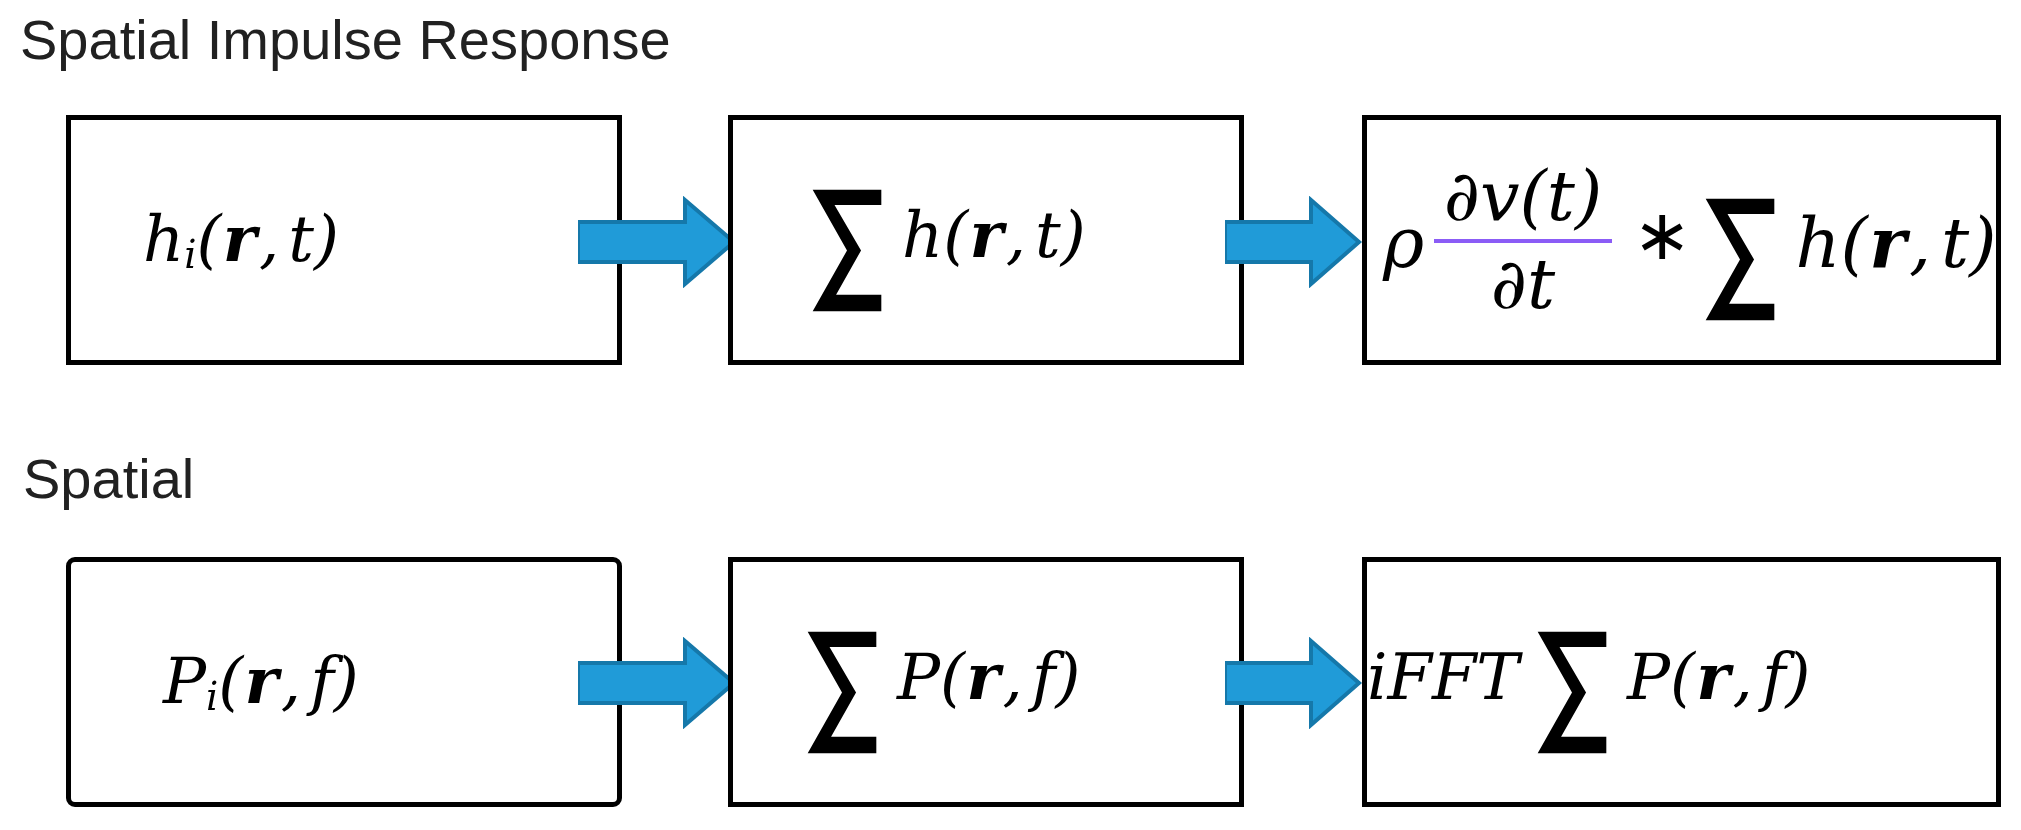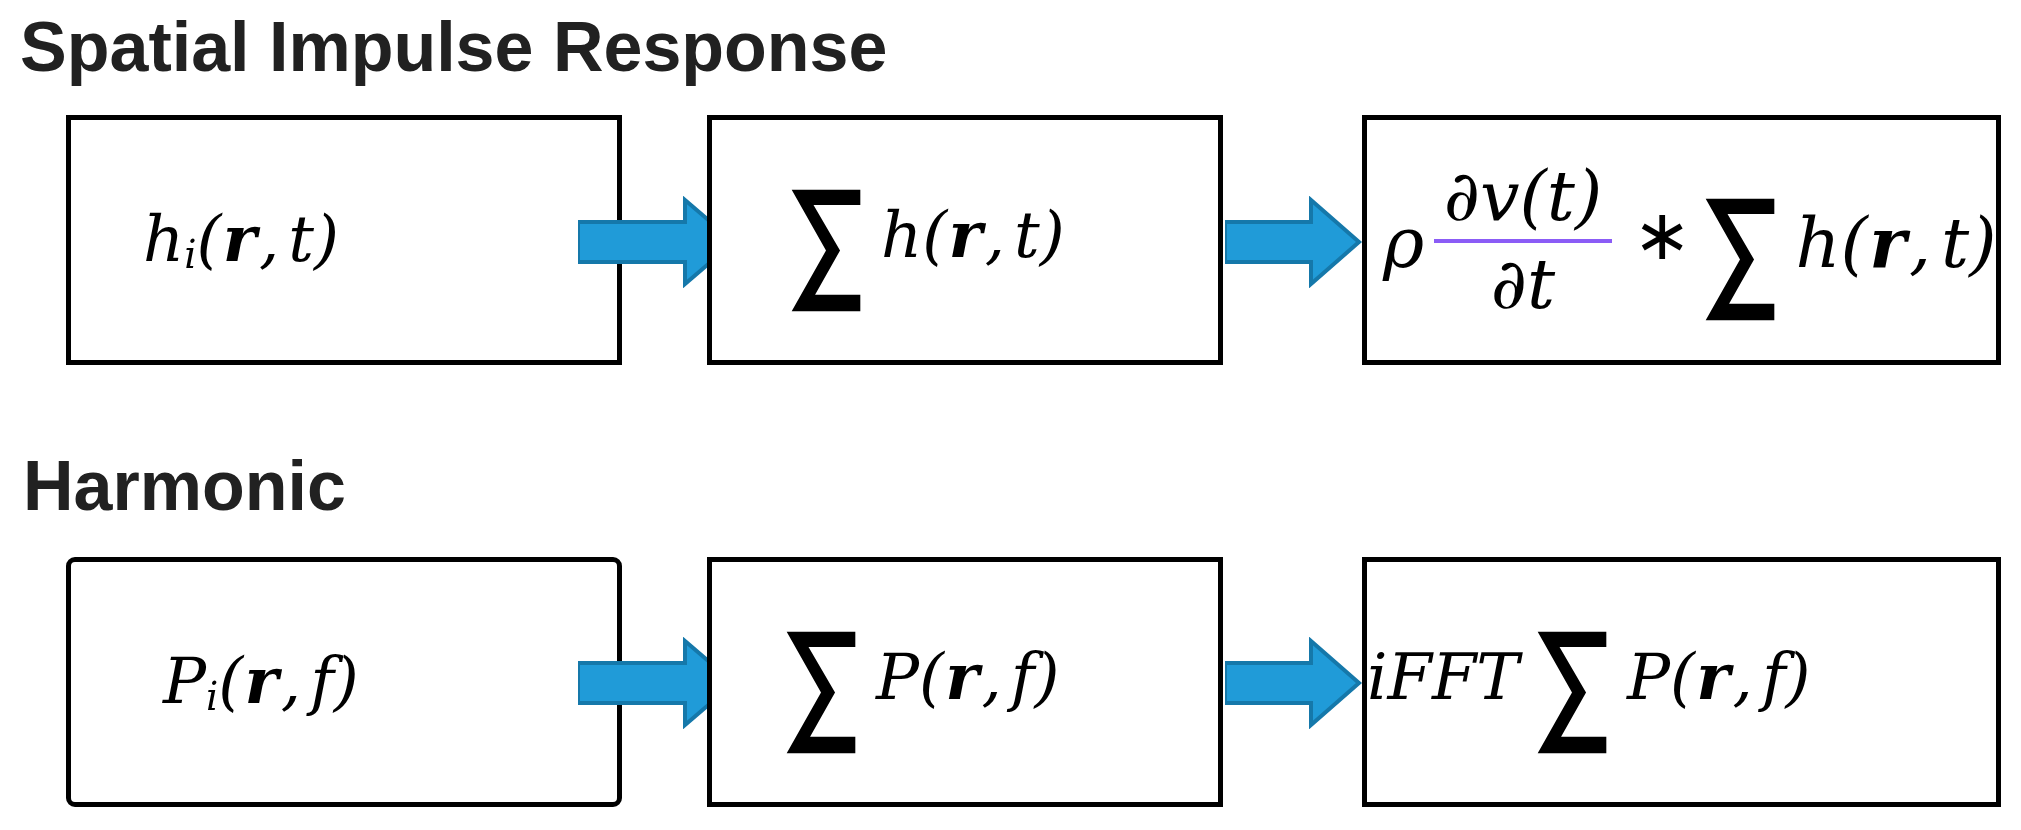--- a/index.html
+++ b/index.html
@@ -7,40 +7,40 @@
   .canvas {
     position: relative;
     width: 2021px;
     height: 830px;
     background: #ffffff;
     overflow: hidden;
   }
   .title {
     position: absolute;
     font-family: "Liberation Sans", "DejaVu Sans", sans-serif;
-    font-weight: 700;
-    font-size: 70px;
+    font-weight: 400;
+    font-size: 56px;
     line-height: 1;
     color: #212121;
     white-space: nowrap;
   }
   .t1 { left: 20px; top: 12px; }
   .t2 { left: 23px; top: 451px; }
 
   .box {
     position: absolute;
     border: 5px solid #000000;
     background: #ffffff;
     display: flex;
     align-items: center;
   }
   .r1 { top: 115px; height: 250px; }
   .r2 { top: 557px; height: 250px; }
   .c1 { left: 66px;   width: 556px; }
-  .c2 { left: 707px;  width: 516px; }
+  .c2 { left: 728px;  width: 516px; }
   .c3 { left: 1362px; width: 639px; }
 
   .pl-a { padding-left: 72px; }
   .pl-b { padding-left: 75px; }
   .pl-c { padding-left: 16px; }
   .pl-d { padding-left: 92px; border-radius: 9px; }
   .pl-e { padding-left: 70px; }
   .pl-f { }
 
   .formula {
@@ -120,21 +120,21 @@
   <svg class="arrow ar1 a2" viewBox="0 0 138 92" preserveAspectRatio="none">
     <polygon points="0,26 86,26 86,4 134,46 86,88 86,66 0,66" stroke-width="4" fill="#209BD8" stroke="#1578AA"></polygon>
   </svg>
 
   <div class="box r1 c3 pl-c">
     <span class="formula f-lg"><span class="it rho">ρ</span><span class="frac"><span class="fnum it">∂v(t)</span><span class="fden it">∂t</span></span><span class="op">∗</span><svg class="sigma-svg" viewBox="0 0 50 92" preserveAspectRatio="none" aria-label="∑">
           <path d="M47,2 L3,2 L25,46 L3,90 L47,90 L47,78 L18,78 L34,46 L17,13 L47,13 Z"></path>
         </svg><span class="it">h</span><span class="it">(</span><span class="vec">r</span><span class="it comma">,</span><span class="it">t</span><span class="it">)</span></span>
   </div>
 
-  <div class="title t2">Harmonic</div>
+  <div class="title t2">Spatial</div>
 
   <div class="box r2 c1 pl-d">
     <span class="formula"><span class="it">P</span><span class="sub">i</span><span class="it">(</span><span class="vec">r</span><span class="it comma">,</span><span class="it">f</span><span class="it">)</span></span>
   </div>
 
   <svg class="arrow ar2 a1" viewBox="0 0 160 92" preserveAspectRatio="none">
     <polygon points="0,26 107,26 107,4 156,46 107,88 107,66 0,66" stroke-width="4" fill="#209BD8" stroke="#1578AA"></polygon>
   </svg>
 
   <div class="box r2 c2 pl-e">

